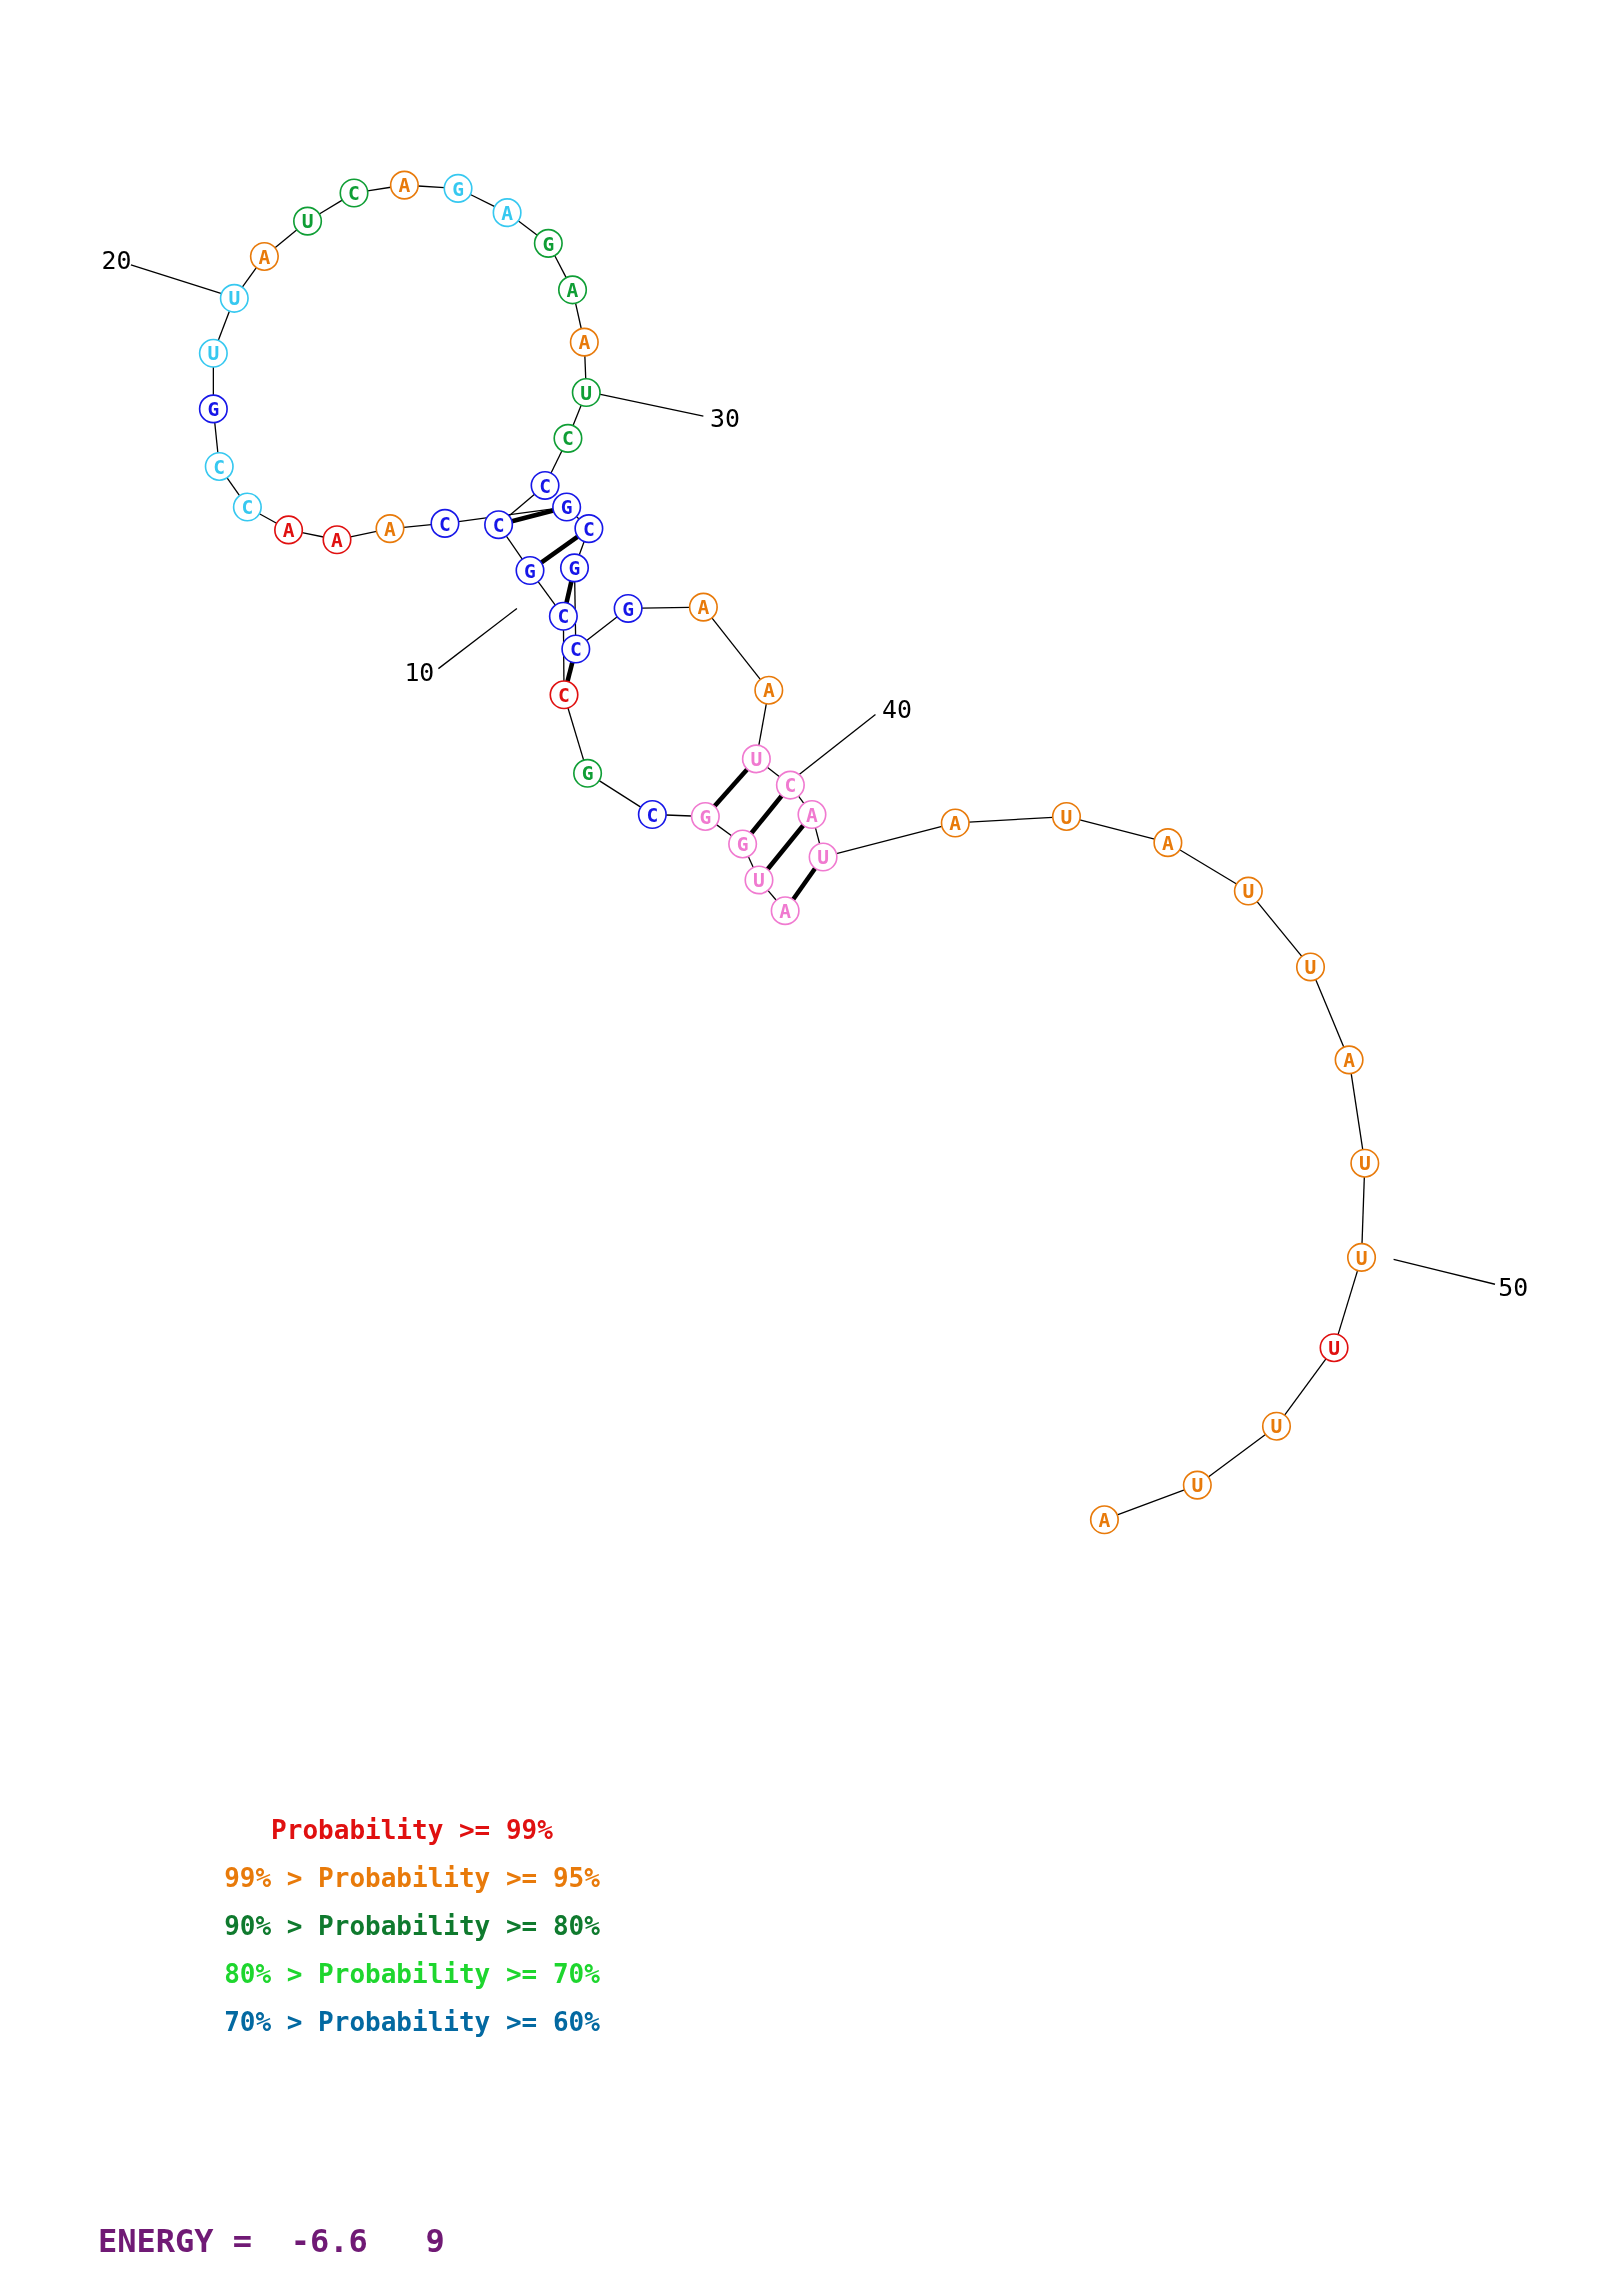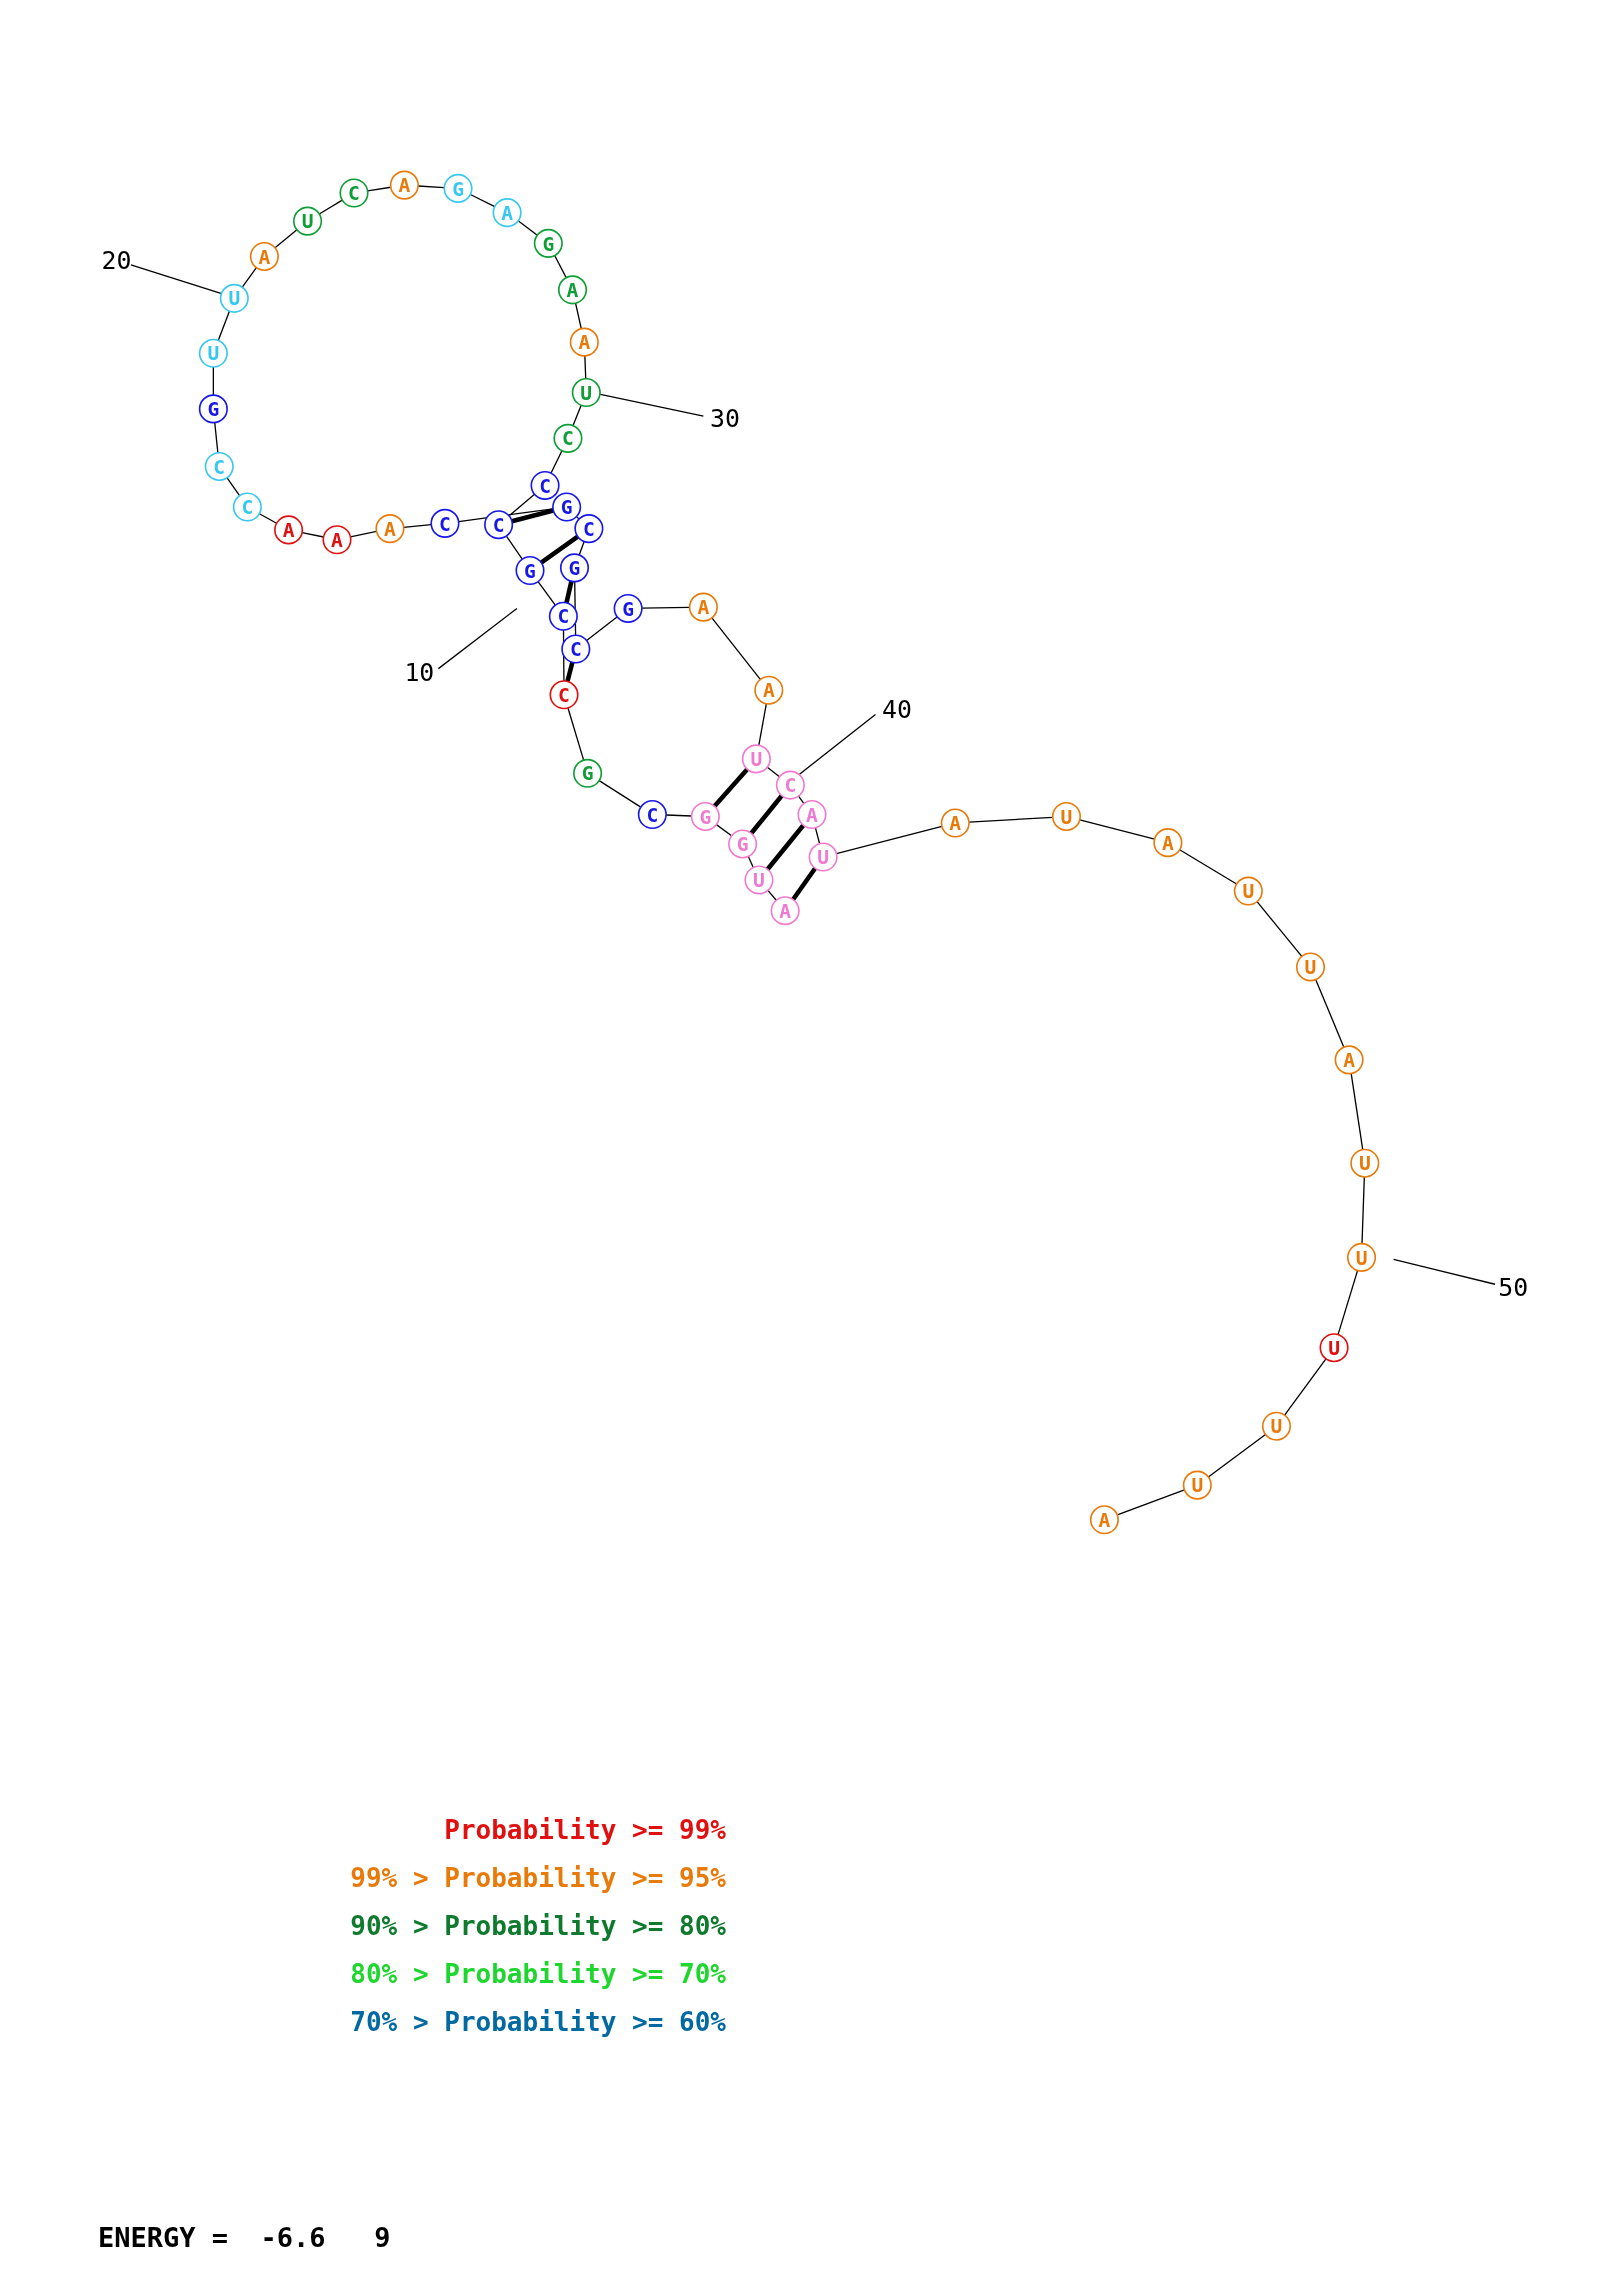--- a/index.html
+++ b/index.html
@@ -25,32 +25,32 @@
     position: absolute;
     left: 98px;
     top: 1806px;
     font-family: "DejaVu Sans Mono", monospace;
     font-size: 26px;
     font-weight: bold;
     letter-spacing: 0px;
     line-height: 48px;
   }
   .legend-row {
-    text-align: right;
+    text-align: center;
     width: 628px;
     white-space: pre;
   }
   .energy {
     position: absolute;
     left: 98px;
     top: 2222px;
     font-family: "DejaVu Sans Mono", monospace;
-    font-size: 27px;
+    font-size: 32px;
     font-weight: bold;
-    color: #000000;
+    color: #701a75;
     white-space: pre;
   }
   text.base-letter {
     font-family: "DejaVu Sans Mono", monospace;
     font-size: 30px;
     font-weight: bold;
     text-anchor: middle;
     dominant-baseline: central;
   }
   text.pos-label {

